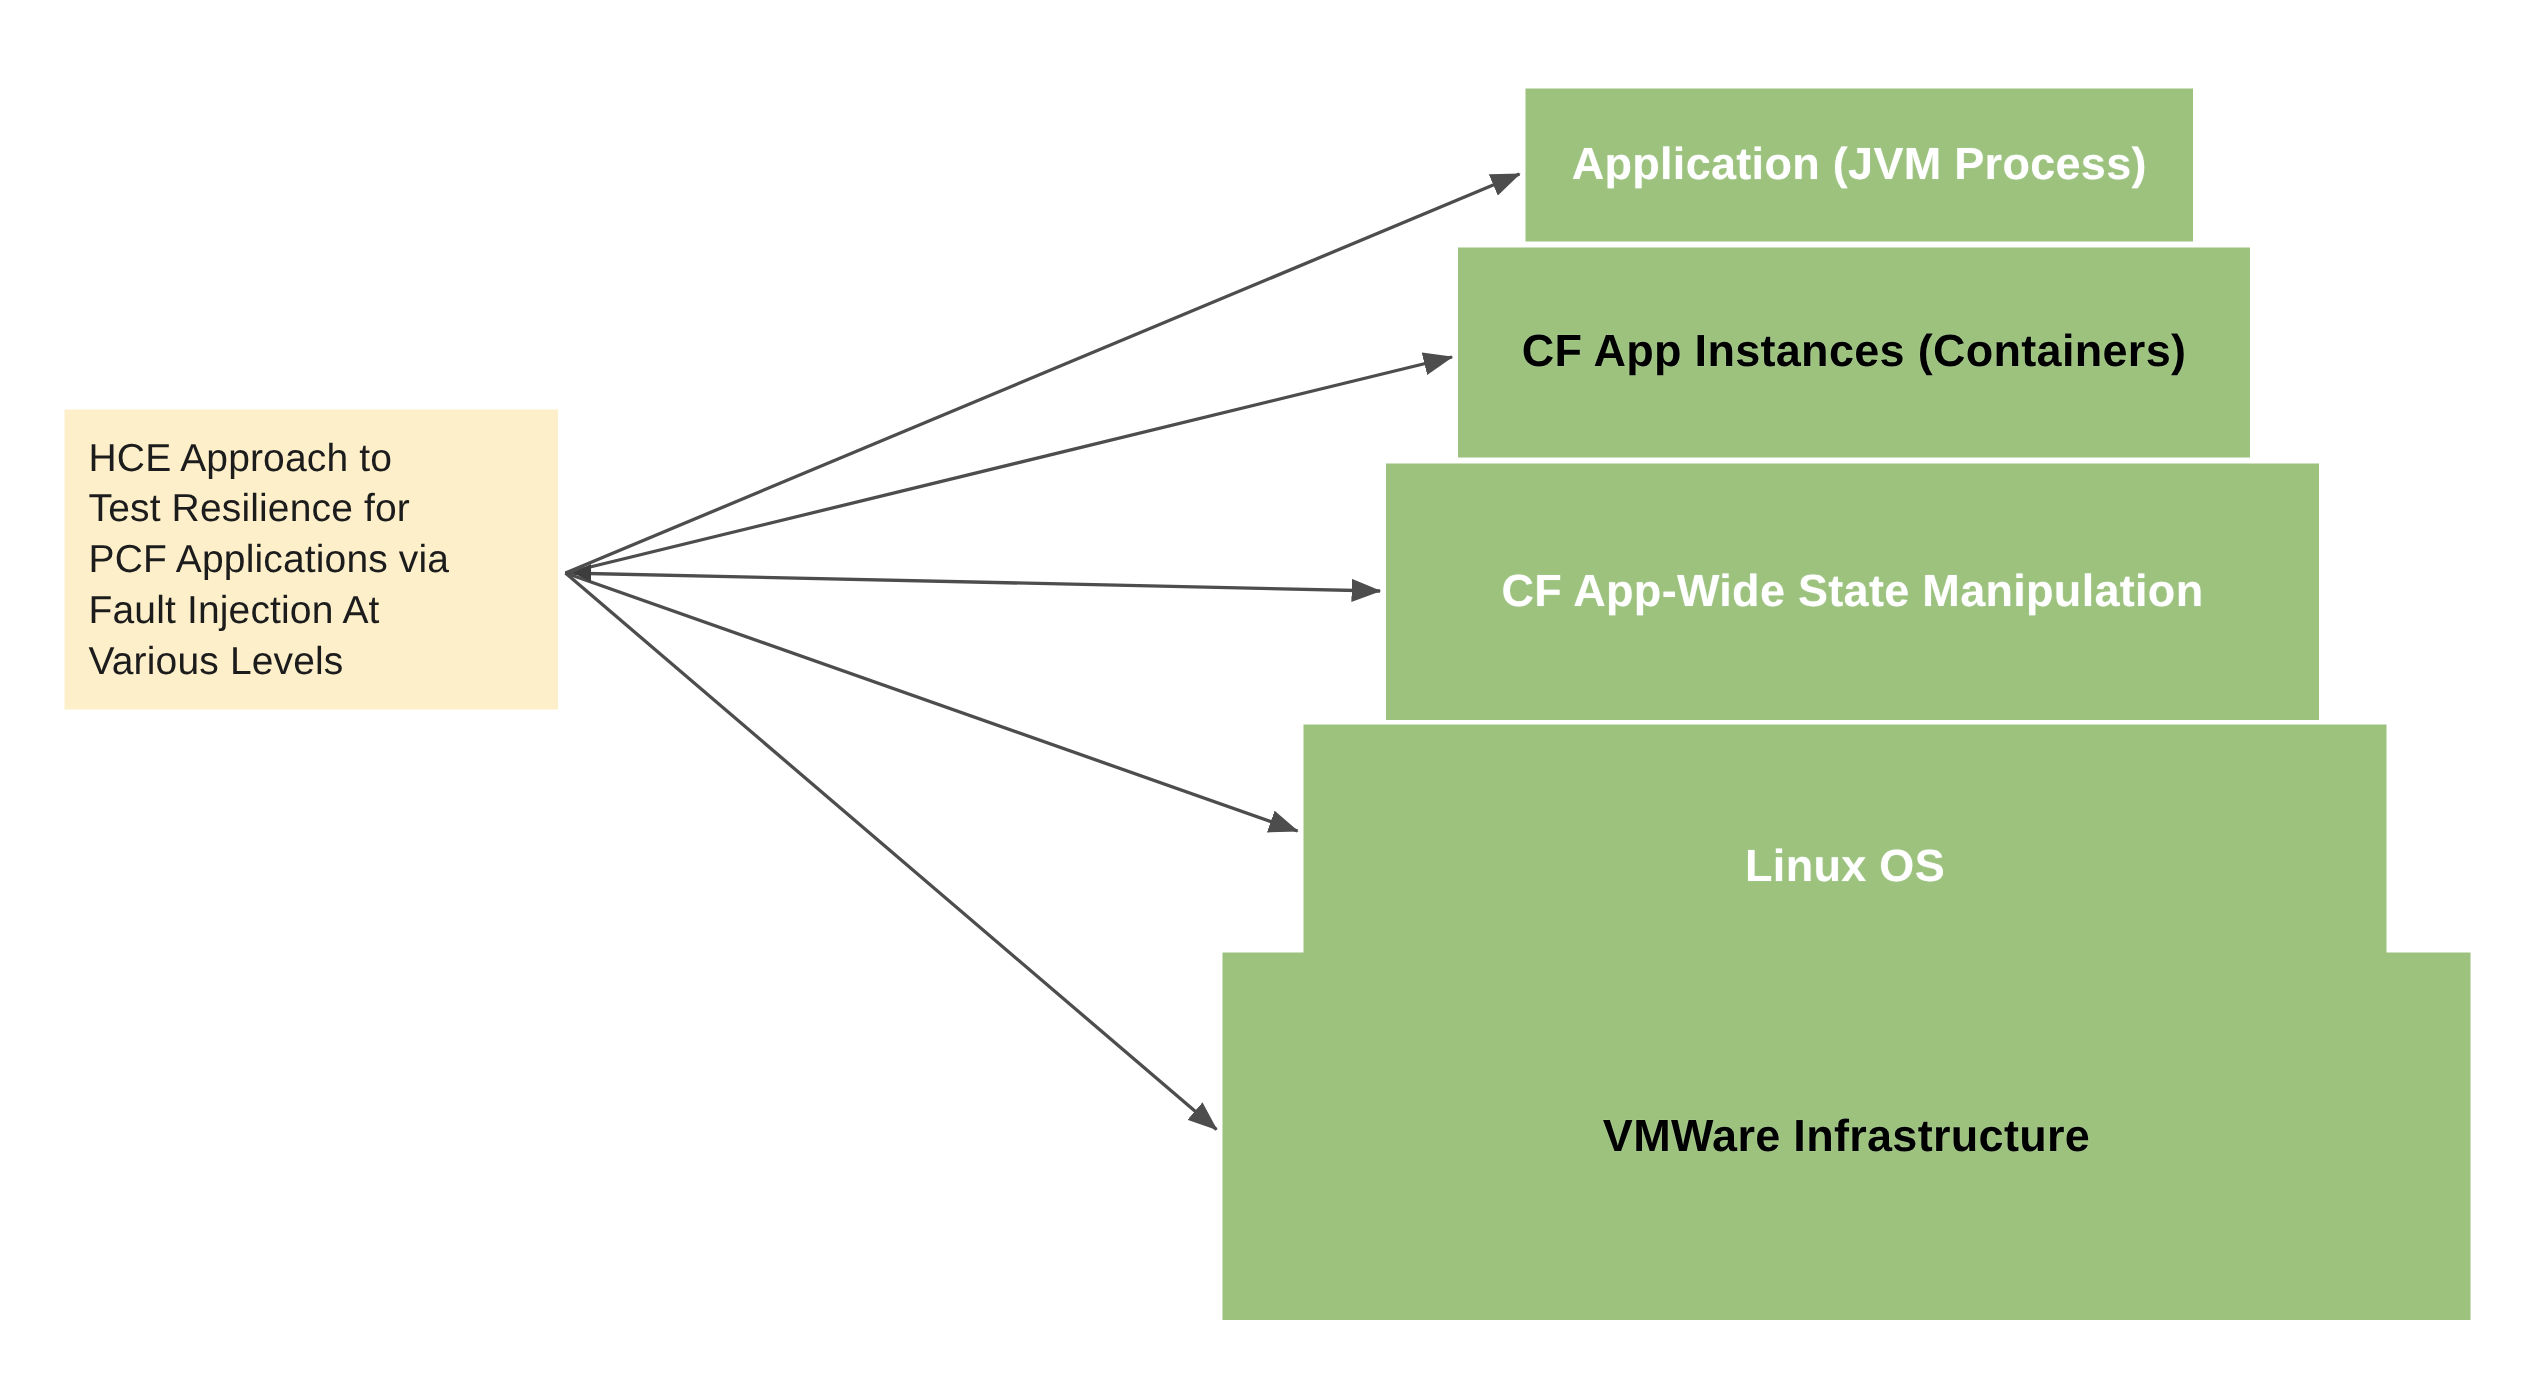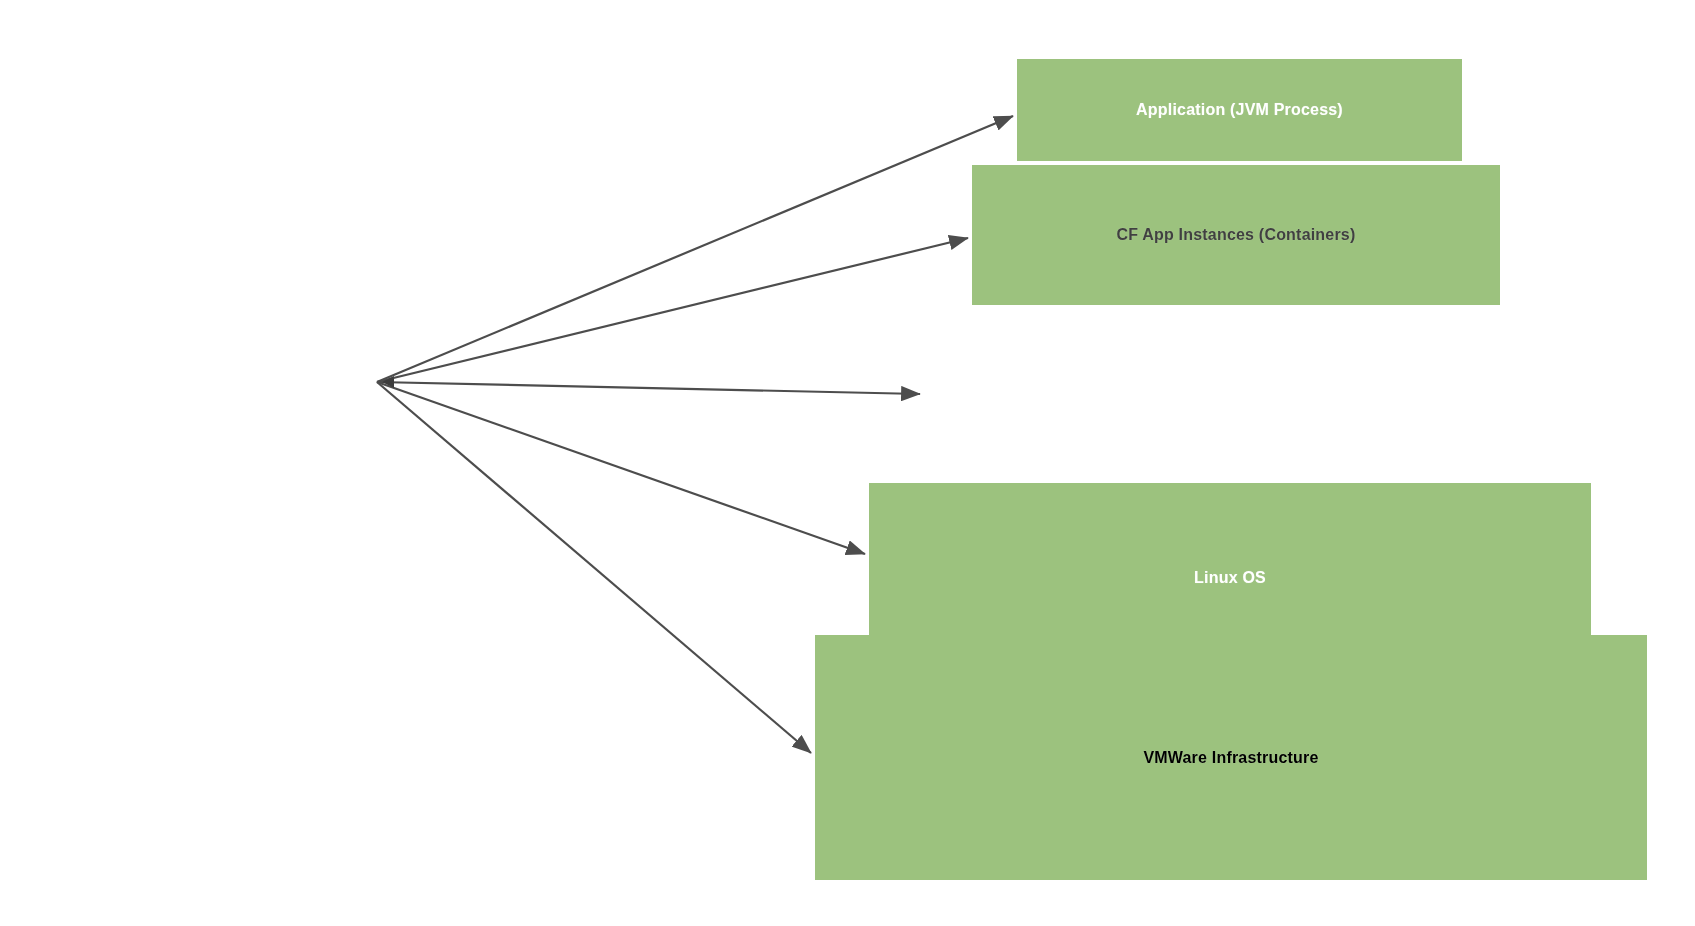--- a/index.html
+++ b/index.html
@@ -51,21 +51,21 @@
     position: absolute;
     background: #9CC27E;
     box-sizing: border-box;
     display: flex;
     align-items: center;
     justify-content: center;
   }
   .layer-label {
     color: #ffffff;
     font-weight: bold;
-    font-size: 16px;
+    font-size: 30px;
     letter-spacing: 0.2px;
     text-align: center;
     padding: 0 10px;
     text-shadow: 0 0 1px rgba(255,255,255,0.35);
   }
 </style>
 </head>
 <body>
 
 <div id="canvas">
@@ -79,29 +79,39 @@
     <g id="connector-group">
         <line x1="377" y1="382" x2="1013" y2="116" stroke="#4d4d4d" stroke-width="2.2" marker-end="url(#arrowhead)"></line>
         <line x1="377" y1="382" x2="968" y2="238" stroke="#4d4d4d" stroke-width="2.2" marker-end="url(#arrowhead)"></line>
         <line x1="377" y1="382" x2="920" y2="394" stroke="#4d4d4d" stroke-width="2.2" marker-end="url(#arrowhead)"></line>
         <line x1="377" y1="382" x2="865" y2="554" stroke="#4d4d4d" stroke-width="2.2" marker-end="url(#arrowhead)"></line>
         <line x1="377" y1="382" x2="811" y2="753" stroke="#4d4d4d" stroke-width="2.2" marker-end="url(#arrowhead)"></line>
       </g>
     <path id="note-back-arrow" d="M382,382 L394,376 L394,388 z" fill="#3d3d3d"></path>
   </svg>
 
+  <div class="note-box">
+    <div class="note-text">HCE Approach to
+Test Resilience for
+PCF Applications via
+Fault Injection At
+Various Levels</div>
+  </div>
 
   <div class="layer-box" style="left: 1017px; top: 59px; width: 445px; height: 102px; background: rgb(156, 194, 126);">
     <span class="layer-label" style="color: rgb(255, 255, 255);">Application (JVM Process)</span>
   </div>
 
   <div class="layer-box" style="left: 972px; top: 165px; width: 528px; height: 140px; background: rgb(156, 194, 126);">
-    <span class="layer-label" style="color: #404040;">CF App Instances (Containers)</span>
+    <span class="layer-label" style="color: #000000;">CF App Instances (Containers)</span>
   </div>
 
+  <div class="layer-box" style="left: 924px; top: 309px; width: 622px; height: 171px; background: rgb(156, 194, 126);">
+    <span class="layer-label" style="color: rgb(255, 255, 255);">CF App-Wide State Manipulation</span>
+  </div>
 
   <div class="layer-box" style="left: 869px; top: 483px; width: 722px; height: 189px; background: rgb(156, 194, 126);">
     <span class="layer-label" style="color: rgb(255, 255, 255);">Linux OS</span>
   </div>
 
   <div class="layer-box" style="left: 815px; top: 635px; width: 832px; height: 245px; background: rgb(156, 194, 126);">
     <span class="layer-label" style="color: #000000;">VMWare Infrastructure</span>
   </div>
 
 </div>

